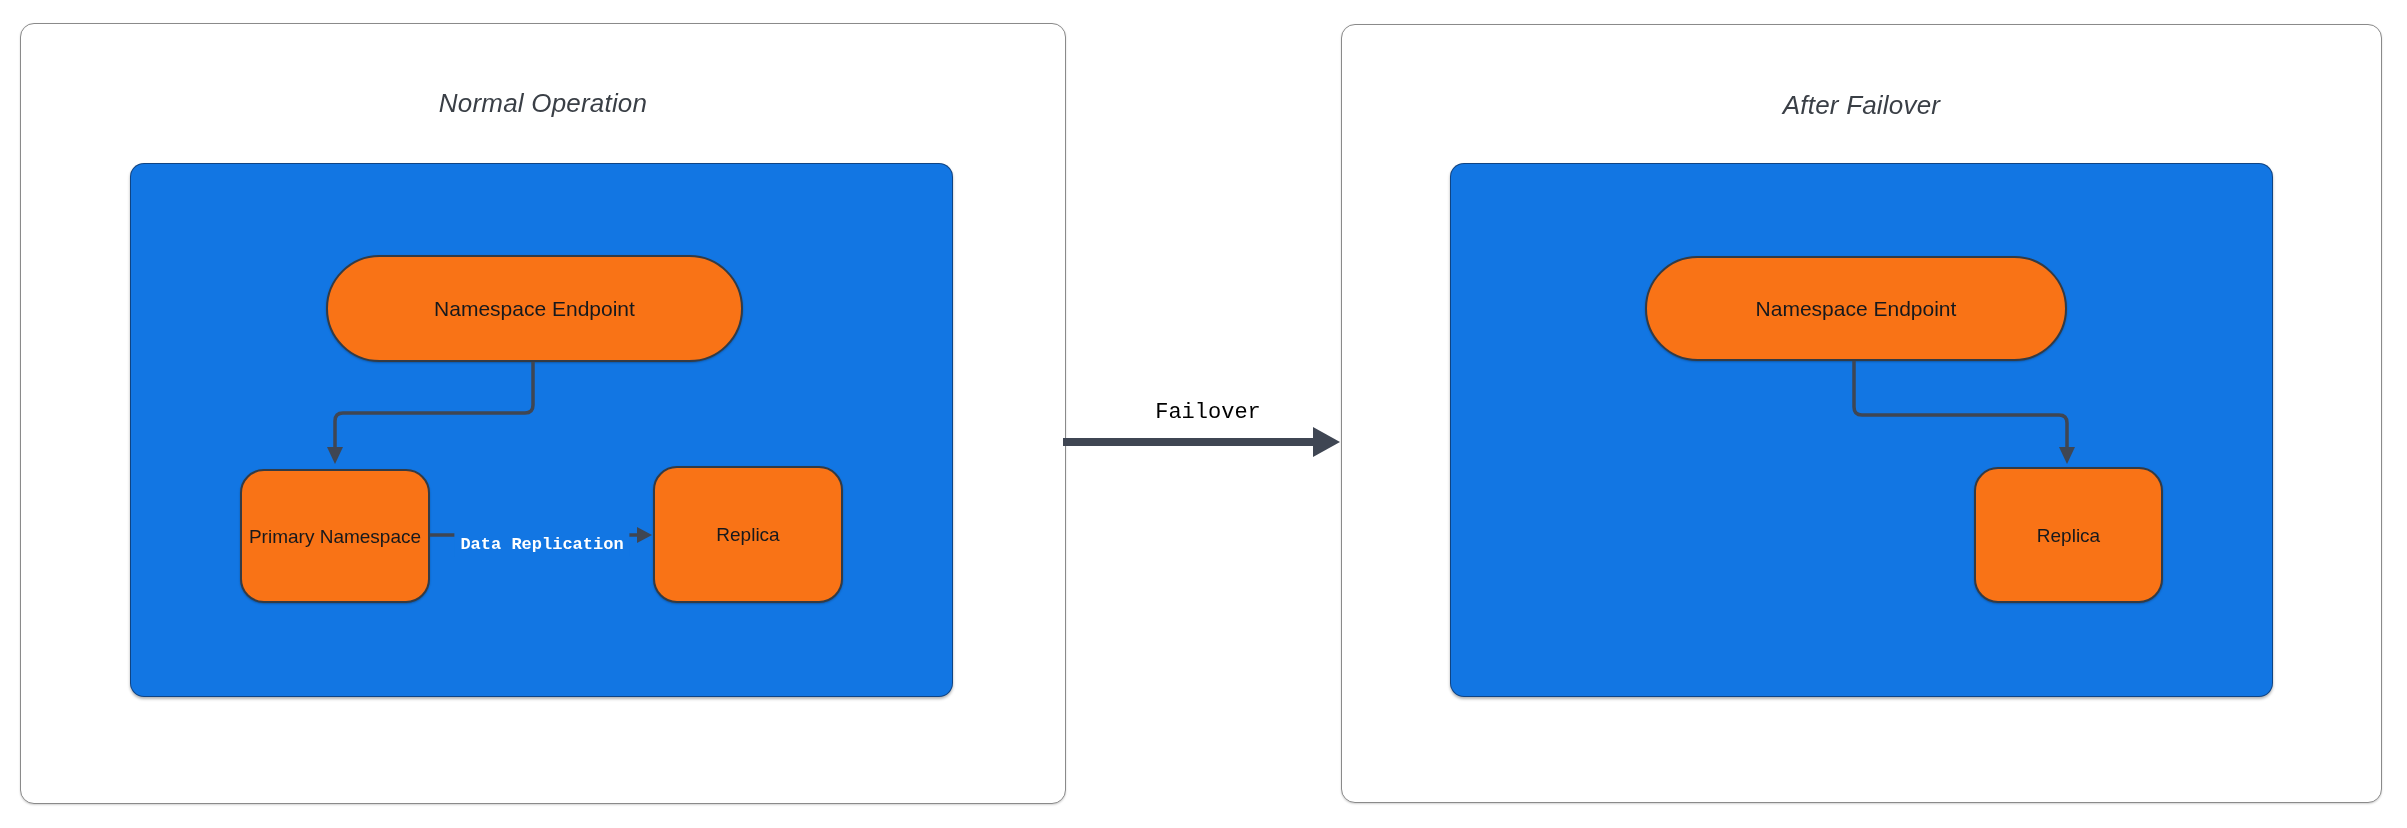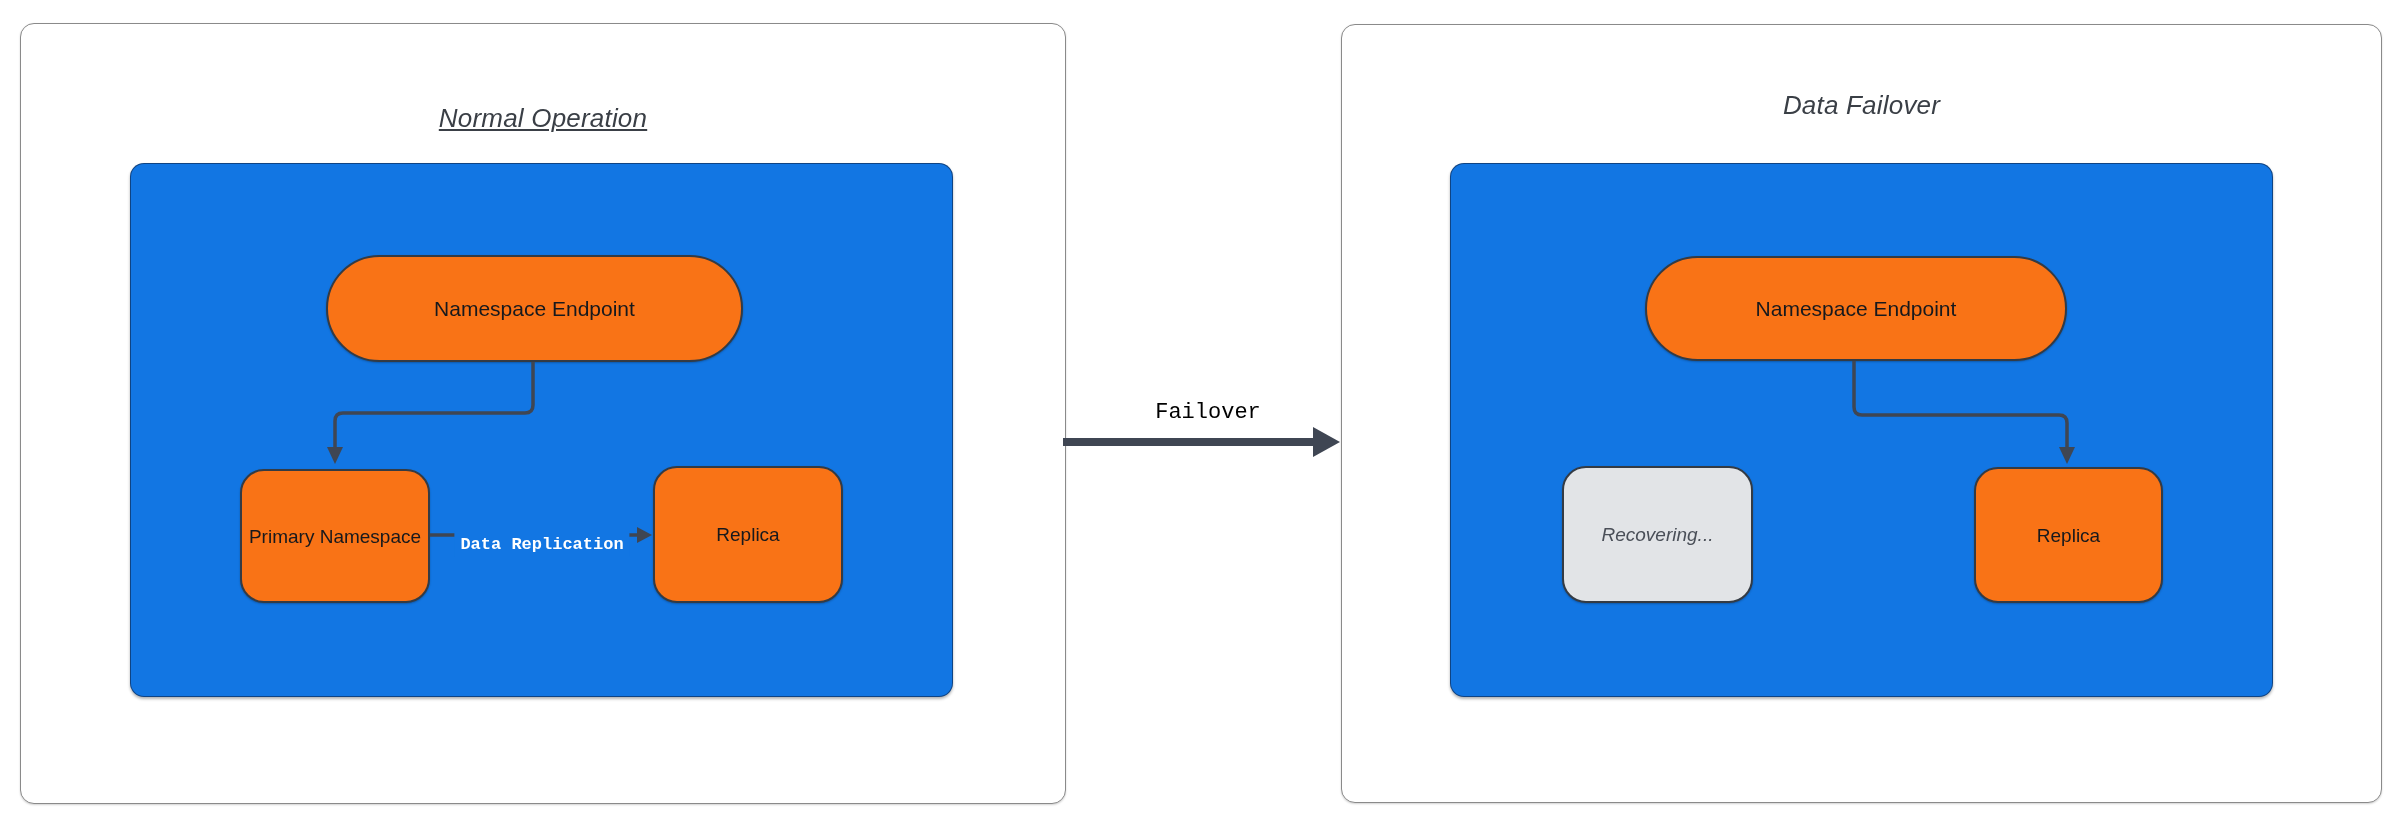--- a/index.html
+++ b/index.html
@@ -26,21 +26,21 @@
     box-shadow:0 1px 2px rgba(0,0,0,0.18);
   }
   #panel-left{left:20px;top:23px;width:1046px;height:781px;}
   #panel-right{left:1341px;top:24px;width:1041px;height:779px;}
 
   .panel-title{
     position:absolute;left:0;right:0;text-align:center;
     font-style:italic;font-size:26px;color:var(--title-color,#3A3F46);
     letter-spacing:0.2px;
   }
-  #panel-left .panel-title{top:79px;text-decoration:underline;}
+  #panel-left .panel-title{top:64px;}
   #panel-right .panel-title{top:65px;}
 
   .container-box{
     position:absolute;
     background:var(--container-blue,#1276E3);
     border:1.5px solid rgba(12,28,54,0.55);
     border-radius:14px;
     box-shadow:0 2px 3px rgba(0,0,0,0.30);
   }
   #container-left{left:130px;top:163px;width:823px;height:534px;}
@@ -103,32 +103,29 @@
 
   <div class="node rect" id="primary-node">
     <span>Primary Namespace</span>
   </div>
 
   <div class="node rect" id="replica-left-node">
     <span>Replica</span>
   </div>
 
   <section class="panel" id="panel-right">
-    <div class="panel-title">Data Failover</div>
+    <div class="panel-title">After Failover</div>
   </section>
 
   <div class="container-box" id="container-right"></div>
 
   <div class="node pill" id="pill-right">
     <span>Namespace Endpoint</span>
   </div>
 
-  <div class="node rect" id="recovering-node">
-    <span>Recovering...</span>
-  </div>
 
   <div class="node rect" id="replica-right-node">
     <span>Replica</span>
   </div>
 
   <svg class="overlay" viewBox="0 0 2407 828" xmlns="http://www.w3.org/2000/svg">
 
     <path class="edge" d="M533 362 V405 Q533 413 525 413 H343 Q335 413 335 421 V448"></path>
     <polygon class="arrowhead" points="327,447 343,447 335,464"></polygon>
 

